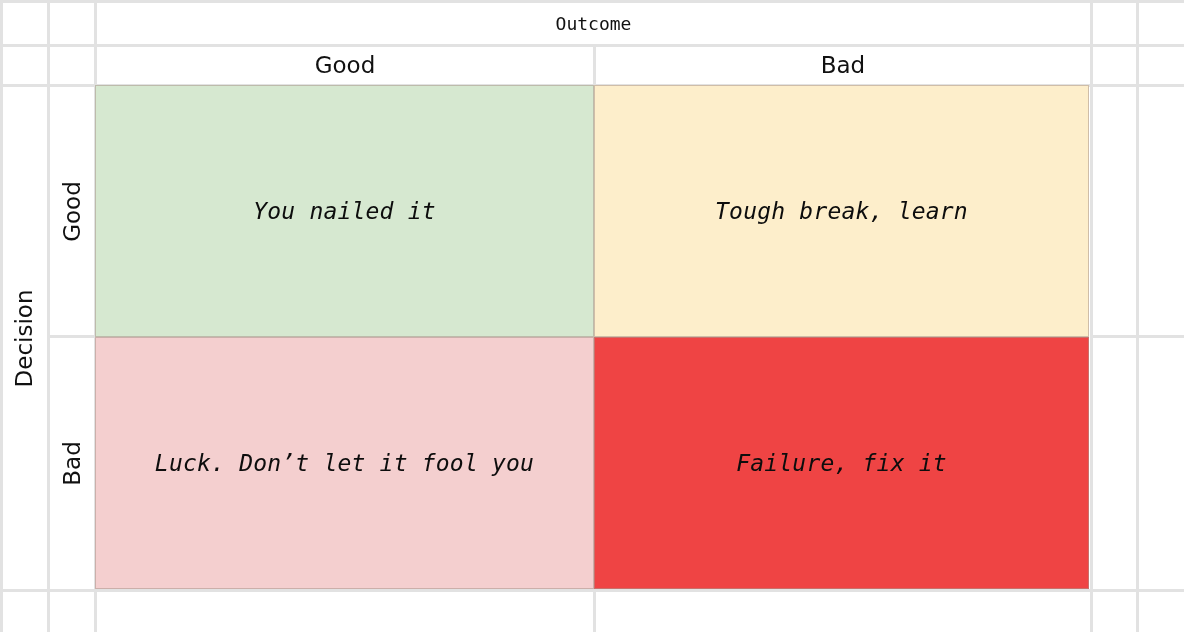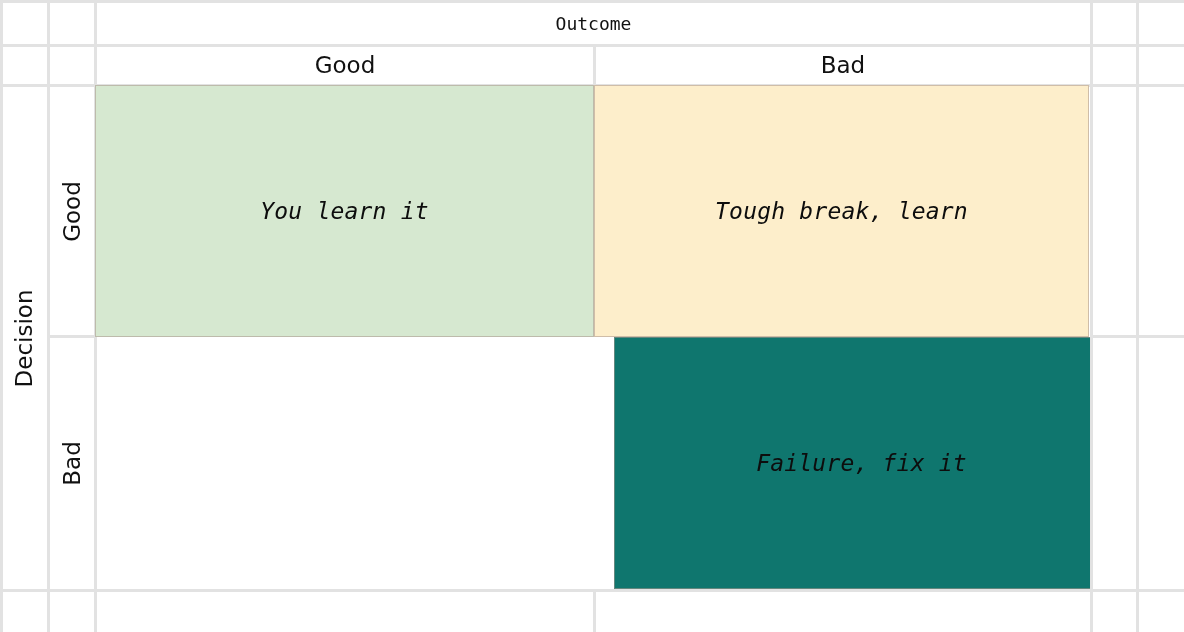--- a/index.html
+++ b/index.html
@@ -133,29 +133,32 @@
 
   <div class="vlabel-wrap" style="left:47px; top:84px; width:50px; height:254px;">
     <span class="vlabel row">Good</span>
   </div>
 
   <div class="vlabel-wrap" style="left:47px; top:335px; width:50px; height:257px;">
     <span class="vlabel row">Bad</span>
   </div>
 
   <div class="quad" style="left:95px; top:85px; width:499px; height:252px; background:#d6e8d0;">
-    <span class="quad-text">You learn it</span>
+    <span class="quad-text">You nailed it</span>
   </div>
 
   <div class="quad" style="left:594px; top:85px; width:495px; height:252px; background:#fdeecb;text-align:right;">
     <span class="quad-text">Tough break, learn</span>
   </div>
 
+  <div class="quad" style="left:95px; top:337px; width:499px; height:252px; background:#f4cfcf;">
+    <span class="quad-text">Luck. Don’t let it fool you</span>
+  </div>
 
-  <div class="quad" style="left:594px; top:337px; width:495px; height:252px; background:#0f766e;margin-left:20px;">
+  <div class="quad" style="left:594px; top:337px; width:495px; height:252px; background:#ef4444;">
     <span class="quad-text">Failure, fix it</span>
   </div>
 
   <div class="gcell" style="left:1090px; top:84px; width:49px; height:254px;"></div>
   <div class="gcell" style="left:1136px; top:84px; width:51px; height:254px;"></div>
   <div class="gcell" style="left:1090px; top:335px; width:49px; height:257px;"></div>
   <div class="gcell" style="left:1136px; top:335px; width:51px; height:257px;"></div>
 
   <div class="gcell" style="left:0px; top:589px; width:50px; height:46px;"></div>
   <div class="gcell" style="left:47px; top:589px; width:50px; height:46px;"></div>

